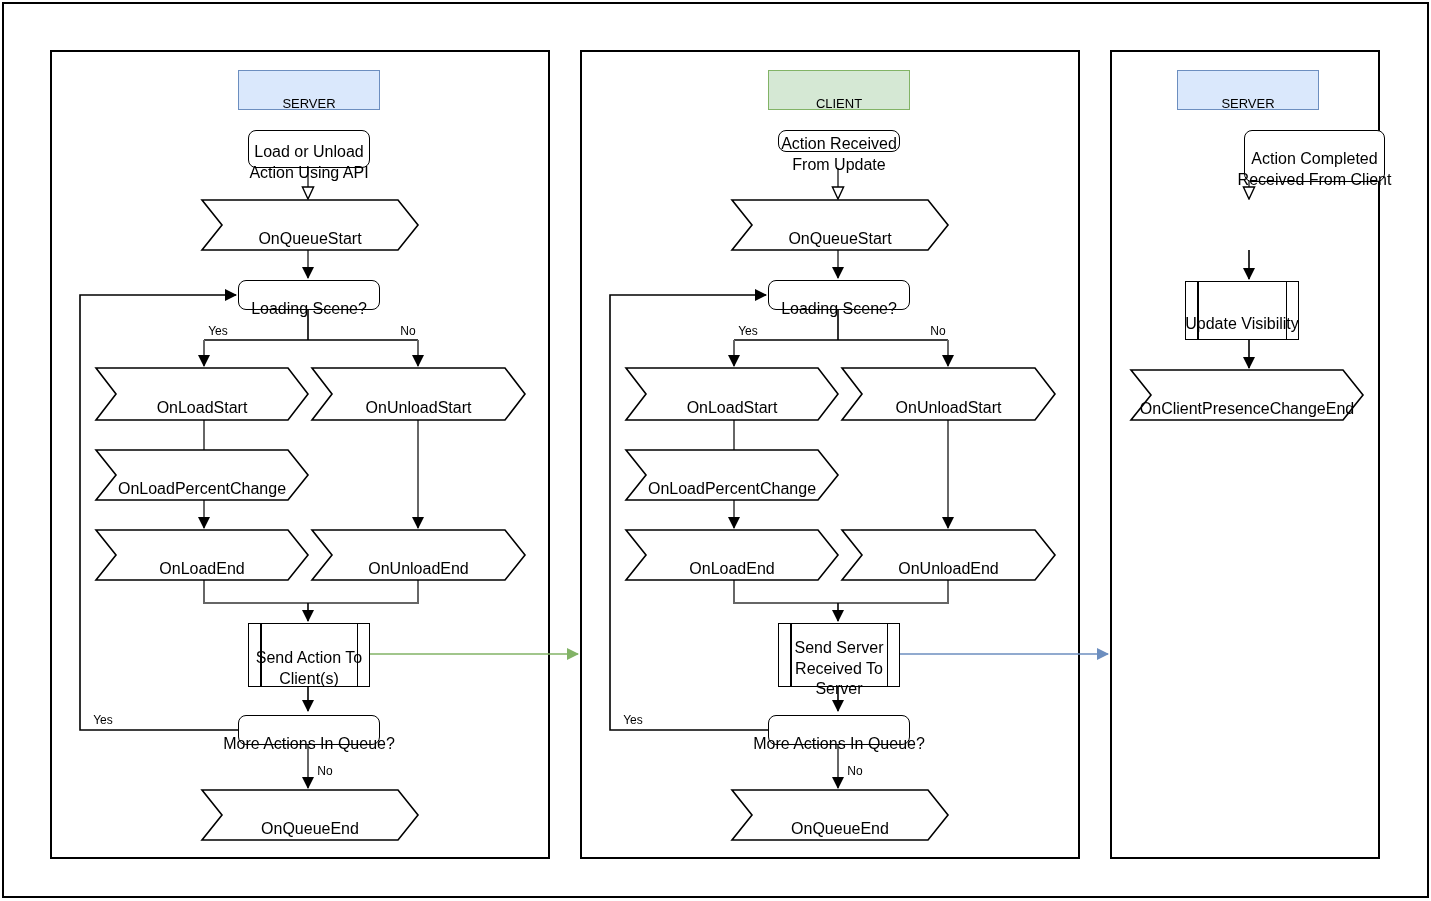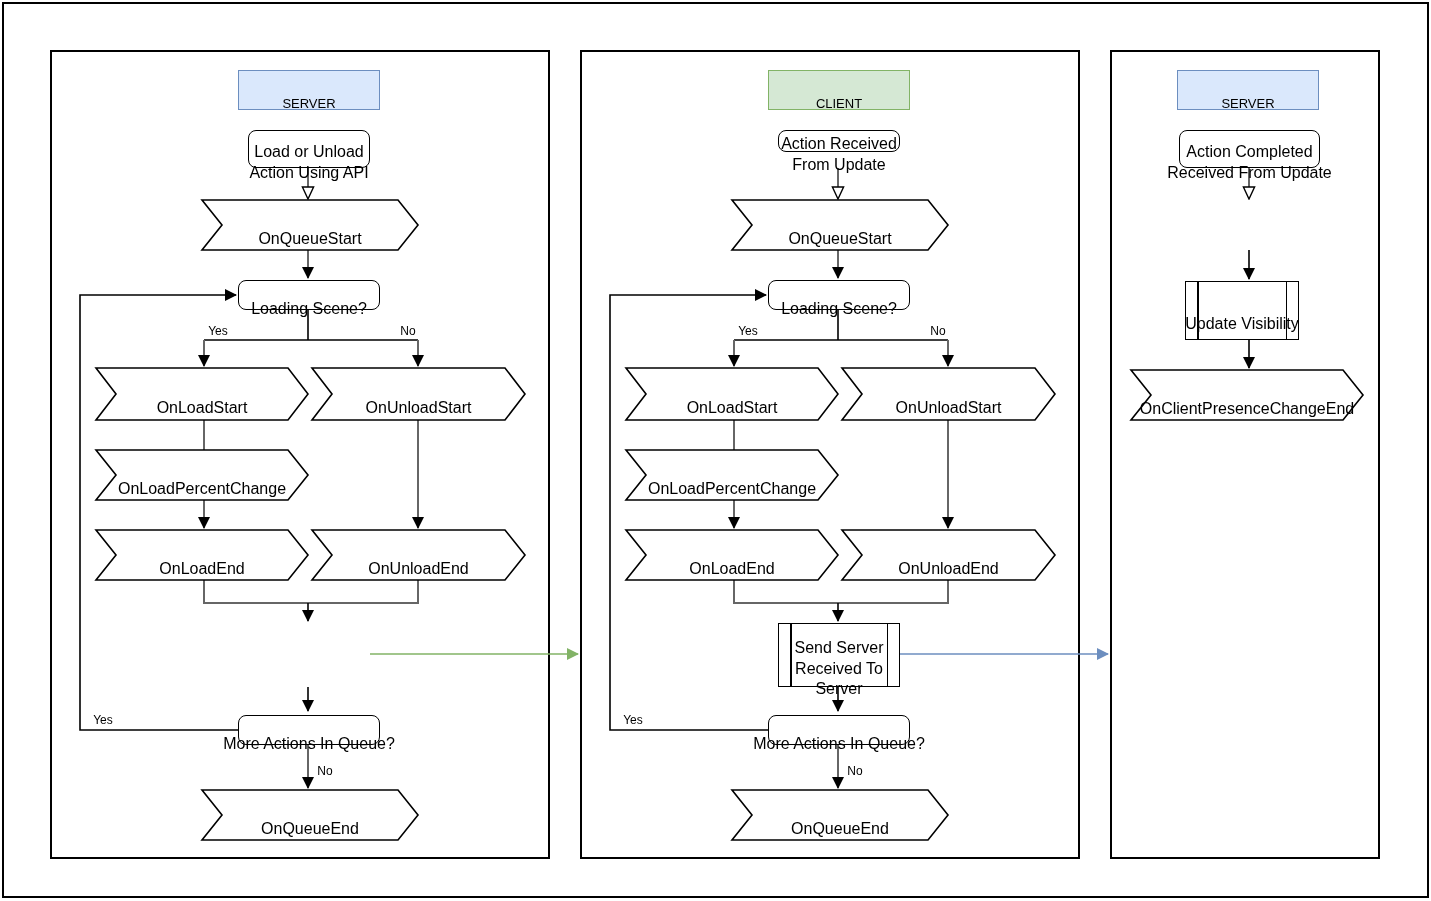--- a/index.html
+++ b/index.html
@@ -152,20 +152,28 @@
         </div>
       </div>
       <div class="node node-step" style="left: 312px; top: 530px; width: 213px; height: 50px;">
         <svg class="step-svg" width="213" height="50" viewBox="0 0 213 50">
           <polygon points="0,0 193,0 213,25 193,50 0,50 20,25"></polygon>
         </svg>
         <div class="node-text">
           <span>OnUnloadEnd</span>
         </div>
       </div>
+      <div class="node node-subroutine" style="left: 248px; top: 623px; width: 122px; height: 64px;">
+        <div class="bar bar-l"></div>
+        <div class="bar bar-r"></div>
+        <div class="node-text">
+          <span>Send Action To</span>
+          <span>Client(s)</span>
+        </div>
+      </div>
       <div class="node node-rounded" style="left: 238px; top: 715px; width: 142px; height: 30px;">
         <div class="node-text">
           <span>More Actions In Queue?</span>
         </div>
       </div>
       <div class="node node-step" style="left: 202px; top: 790px; width: 216px; height: 50px;">
         <svg class="step-svg" width="216" height="50" viewBox="0 0 216 50">
           <polygon points="0,0 196,0 216,25 196,50 0,50 20,25"></polygon>
         </svg>
         <div class="node-text">
@@ -256,24 +264,24 @@
         </svg>
         <div class="node-text">
           <span>OnQueueEnd</span>
         </div>
       </div>
       <div class="node node-header blue" style="left: 1177px; top: 70px; width: 142px; height: 40px;">
         <div class="node-text">
           <span>SERVER</span>
         </div>
       </div>
-      <div class="node node-rounded" style="left: 1179px; top: 130px; width: 141px; height: 38px;">
+      <div class="node node-rounded" style="left: 1244px; top: 130px; width: 141px; height: 52px;">
         <div class="node-text">
           <span>Action Completed</span>
-          <span>Received From Update</span>
+          <span>Received From Client</span>
         </div>
       </div>
       <div class="node node-step" style="left: 1131px; top: 370px; width: 232px; height: 50px;">
         <svg class="step-svg" width="232" height="50" viewBox="0 0 232 50">
           <polygon points="0,0 212,0 232,25 212,50 0,50 20,25"></polygon>
         </svg>
         <div class="node-text">
           <span>OnClientPresenceChangeEnd</span>
         </div>
       </div>

